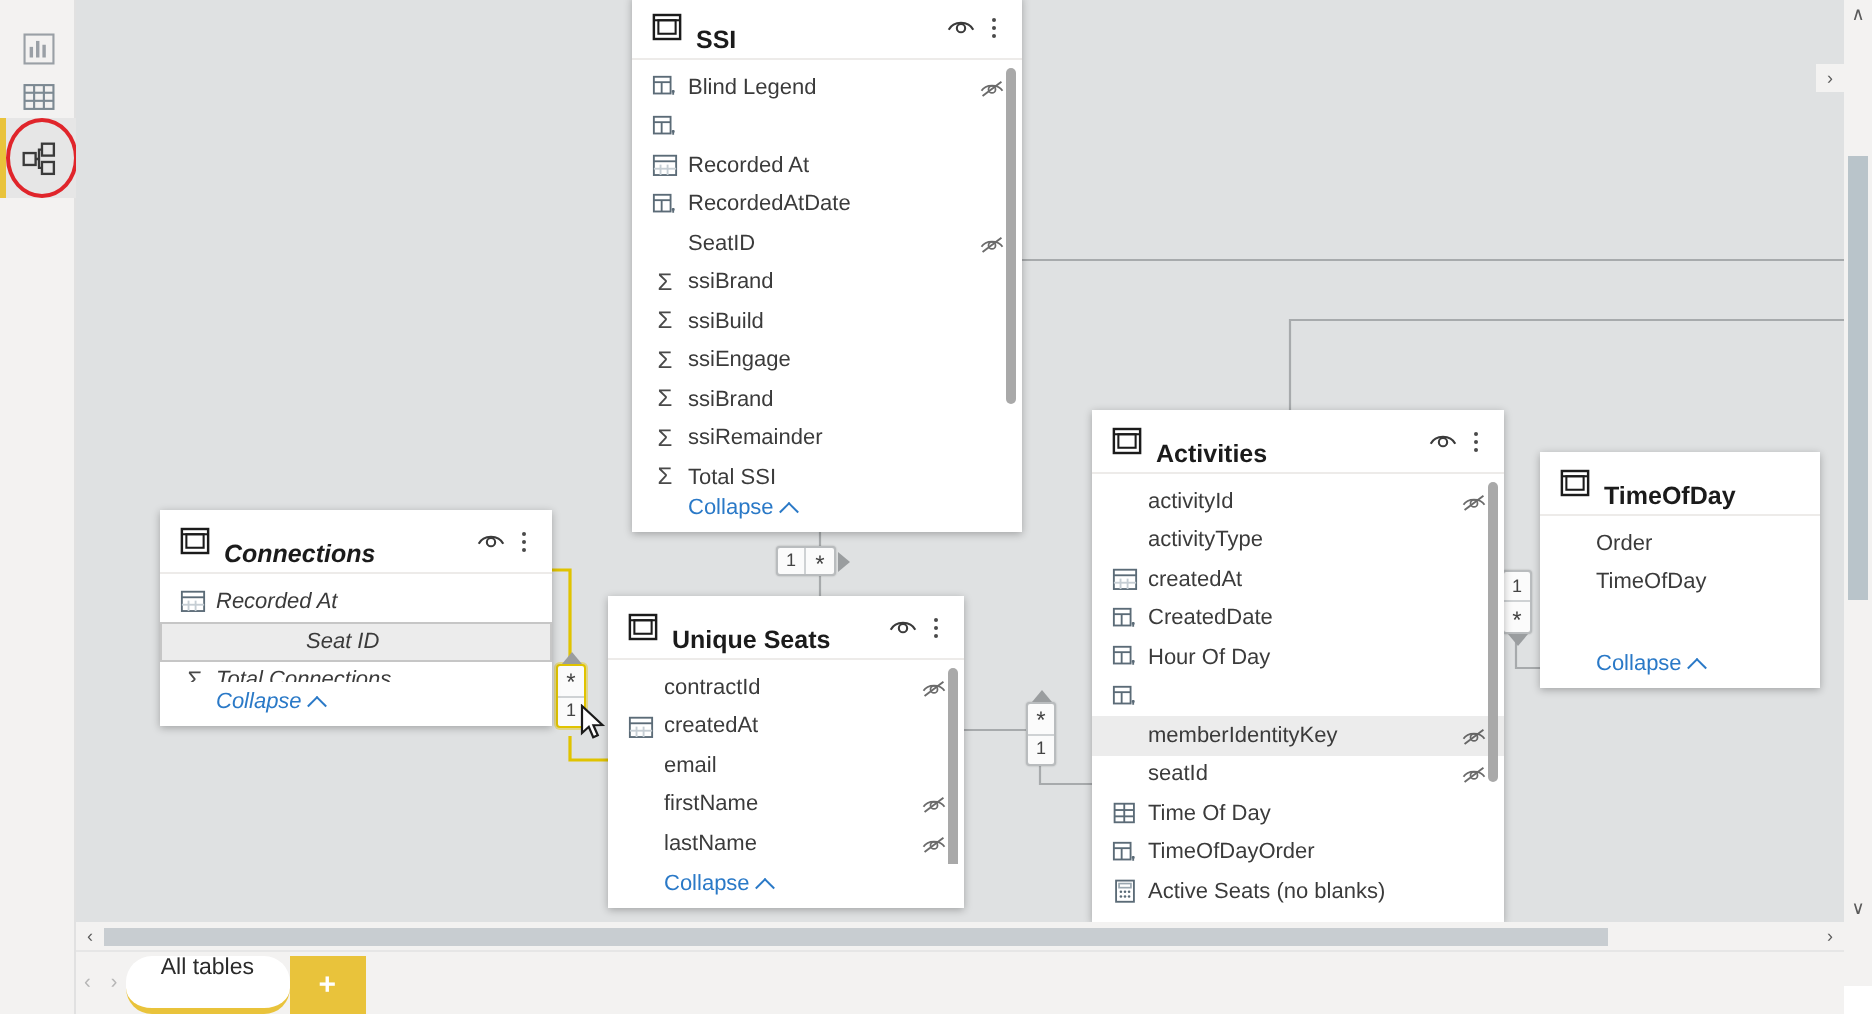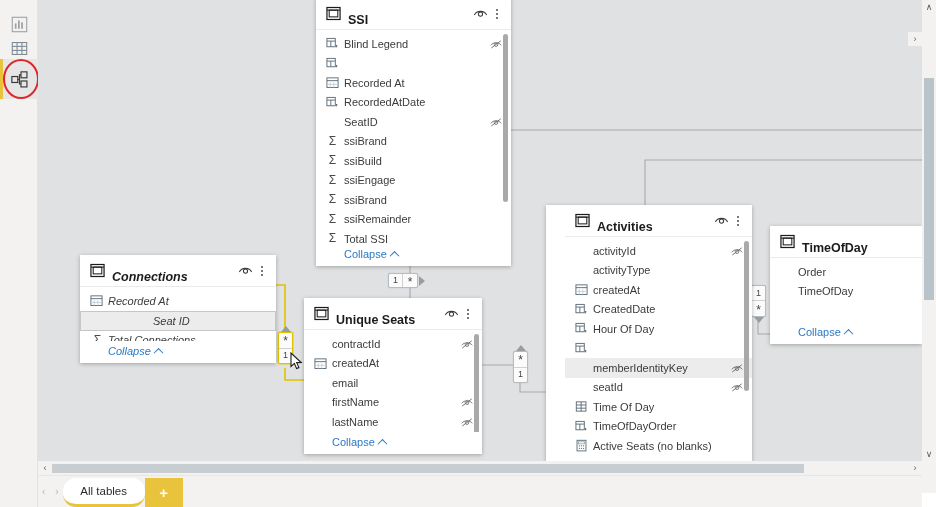--- a/index.html
+++ b/index.html
@@ -177,21 +177,21 @@
     border-top: 1px solid #e6e6e6;
   }
   .tab-nav {
     display:flex; align-items:center; height: 32px; padding: 0 4px; gap: 10px;
     color: #b6b6b6; font-size: 10px;
   }
   .tab {
     height: 29px; min-width: 82px;
     background: #ffffff;
     border-bottom: 3px solid #e9c33b;
-    display: flex; align-items: center; justify-content: center;
+    display: flex; justify-content: center;
     font-size: 11.5px; color: #2b2b2b;
     padding: 0 14px;
     border-radius: 13px;
   }
   .tab-add {
     width: 38px; height: 29px;
     background: #e9c33b;
     display:flex; align-items:center; justify-content:center;
     color:#fff; font-size: 15px; font-weight: bold;
   }
@@ -519,21 +519,21 @@
             
           </div>
           <div class="card-scroll" style="top:4px; height:108px;"></div>
         </div>
         <div class="collapse">
           <span>Collapse</span>
           <span class="chev"></span>
         </div>
       </div>
 
-      <div class="tcard" style="left:508px; top:205px; width:206px; height:256px;padding-left:19px;">
+      <div class="tcard" style="left:508px; top:205px; width:206px; height:256px;">
         <div class="tcard-head">
           <svg class="head-ico" viewBox="0 0 16 16">
             <rect x="1" y="1.6" width="14" height="12.8" fill="none" stroke="#1b1b1b" stroke-width="1.3"></rect>
             <rect x="3.4" y="4.4" width="9.2" height="7.2" fill="none" stroke="#1b1b1b" stroke-width="1.1"></rect>
             <line x1="1" y1="4.4" x2="15" y2="4.4" stroke="#1b1b1b" stroke-width="1.1"></line>
           </svg>
           <span class="tcard-title">Activities</span>
           <svg class="eye-btn" viewBox="0 0 18 18">
             <path d="M2.5 10.5 C5 5.5, 13 5.5, 15.5 10.5" fill="none" stroke="#3a3a3a" stroke-width="1.1"></path>
             <circle cx="9" cy="9.6" r="2.2" fill="none" stroke="#3a3a3a" stroke-width="1.1"></circle>
@@ -640,21 +640,21 @@
               <circle cx="4.8" cy="10" r=".7" fill="#5b6b77"></circle>
               <circle cx="7" cy="10" r=".7" fill="#5b6b77"></circle>
               <circle cx="9.2" cy="10" r=".7" fill="#5b6b77"></circle>
             </svg>
             <span class="f-name">Active Seats (no blanks)</span>
           </div>
           <div class="card-scroll" style="top:4px; height:150px;"></div>
         </div>
       </div>
 
-      <div class="tcard" style="left:732px; top:226px; width:152px; height:118px;">
+      <div class="tcard" style="left:732px; top:226px; width:140px; height:118px;">
         <div class="tcard-head">
           <svg class="head-ico" viewBox="0 0 16 16">
             <rect x="1" y="1.6" width="14" height="12.8" fill="none" stroke="#1b1b1b" stroke-width="1.3"></rect>
             <rect x="3.4" y="4.4" width="9.2" height="7.2" fill="none" stroke="#1b1b1b" stroke-width="1.1"></rect>
             <line x1="1" y1="4.4" x2="15" y2="4.4" stroke="#1b1b1b" stroke-width="1.1"></line>
           </svg>
           <span class="tcard-title">TimeOfDay</span>
         </div>
         <div class="fields">
           <div class="field">

